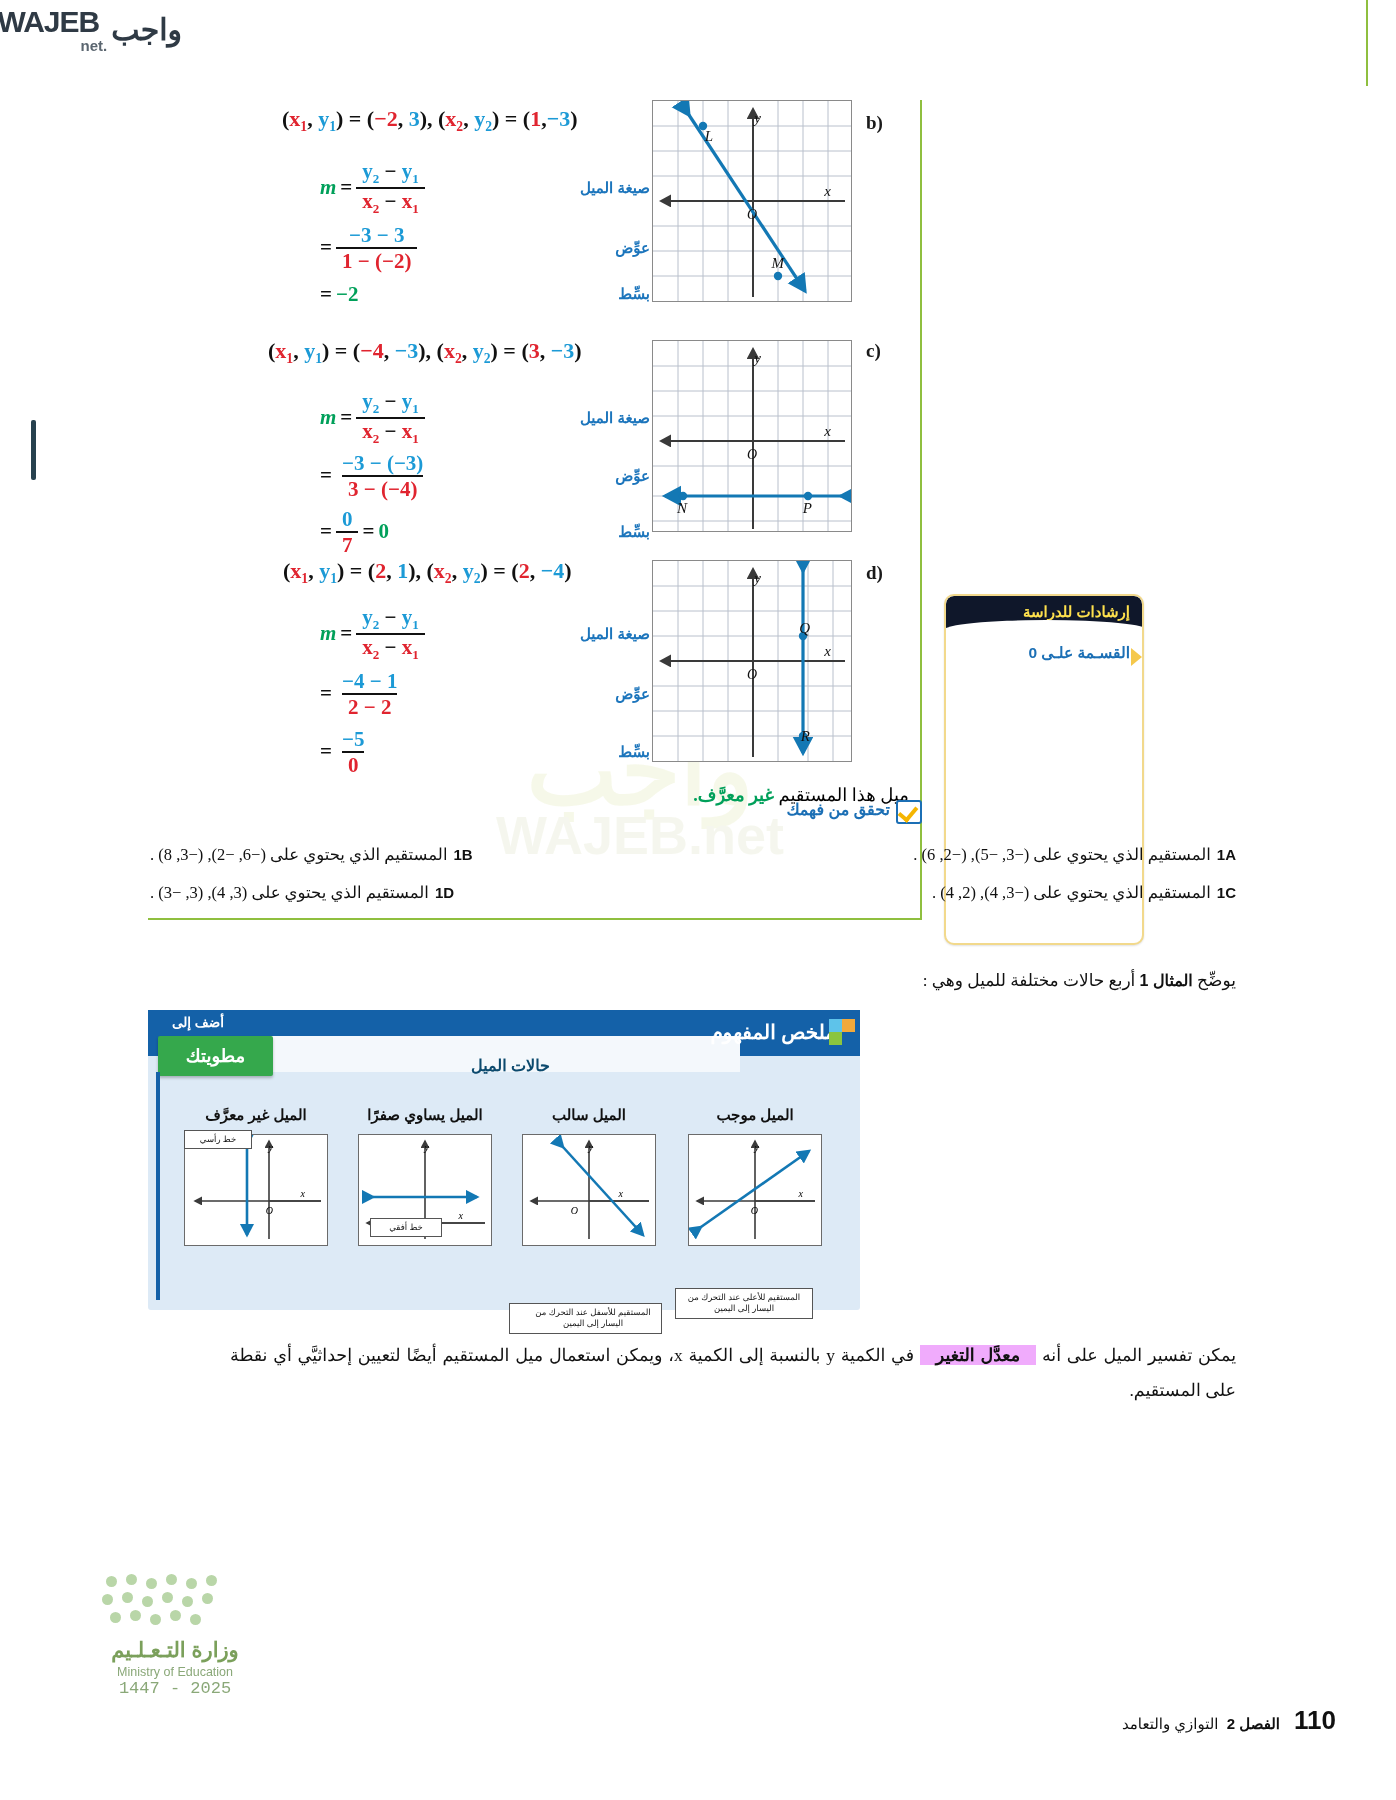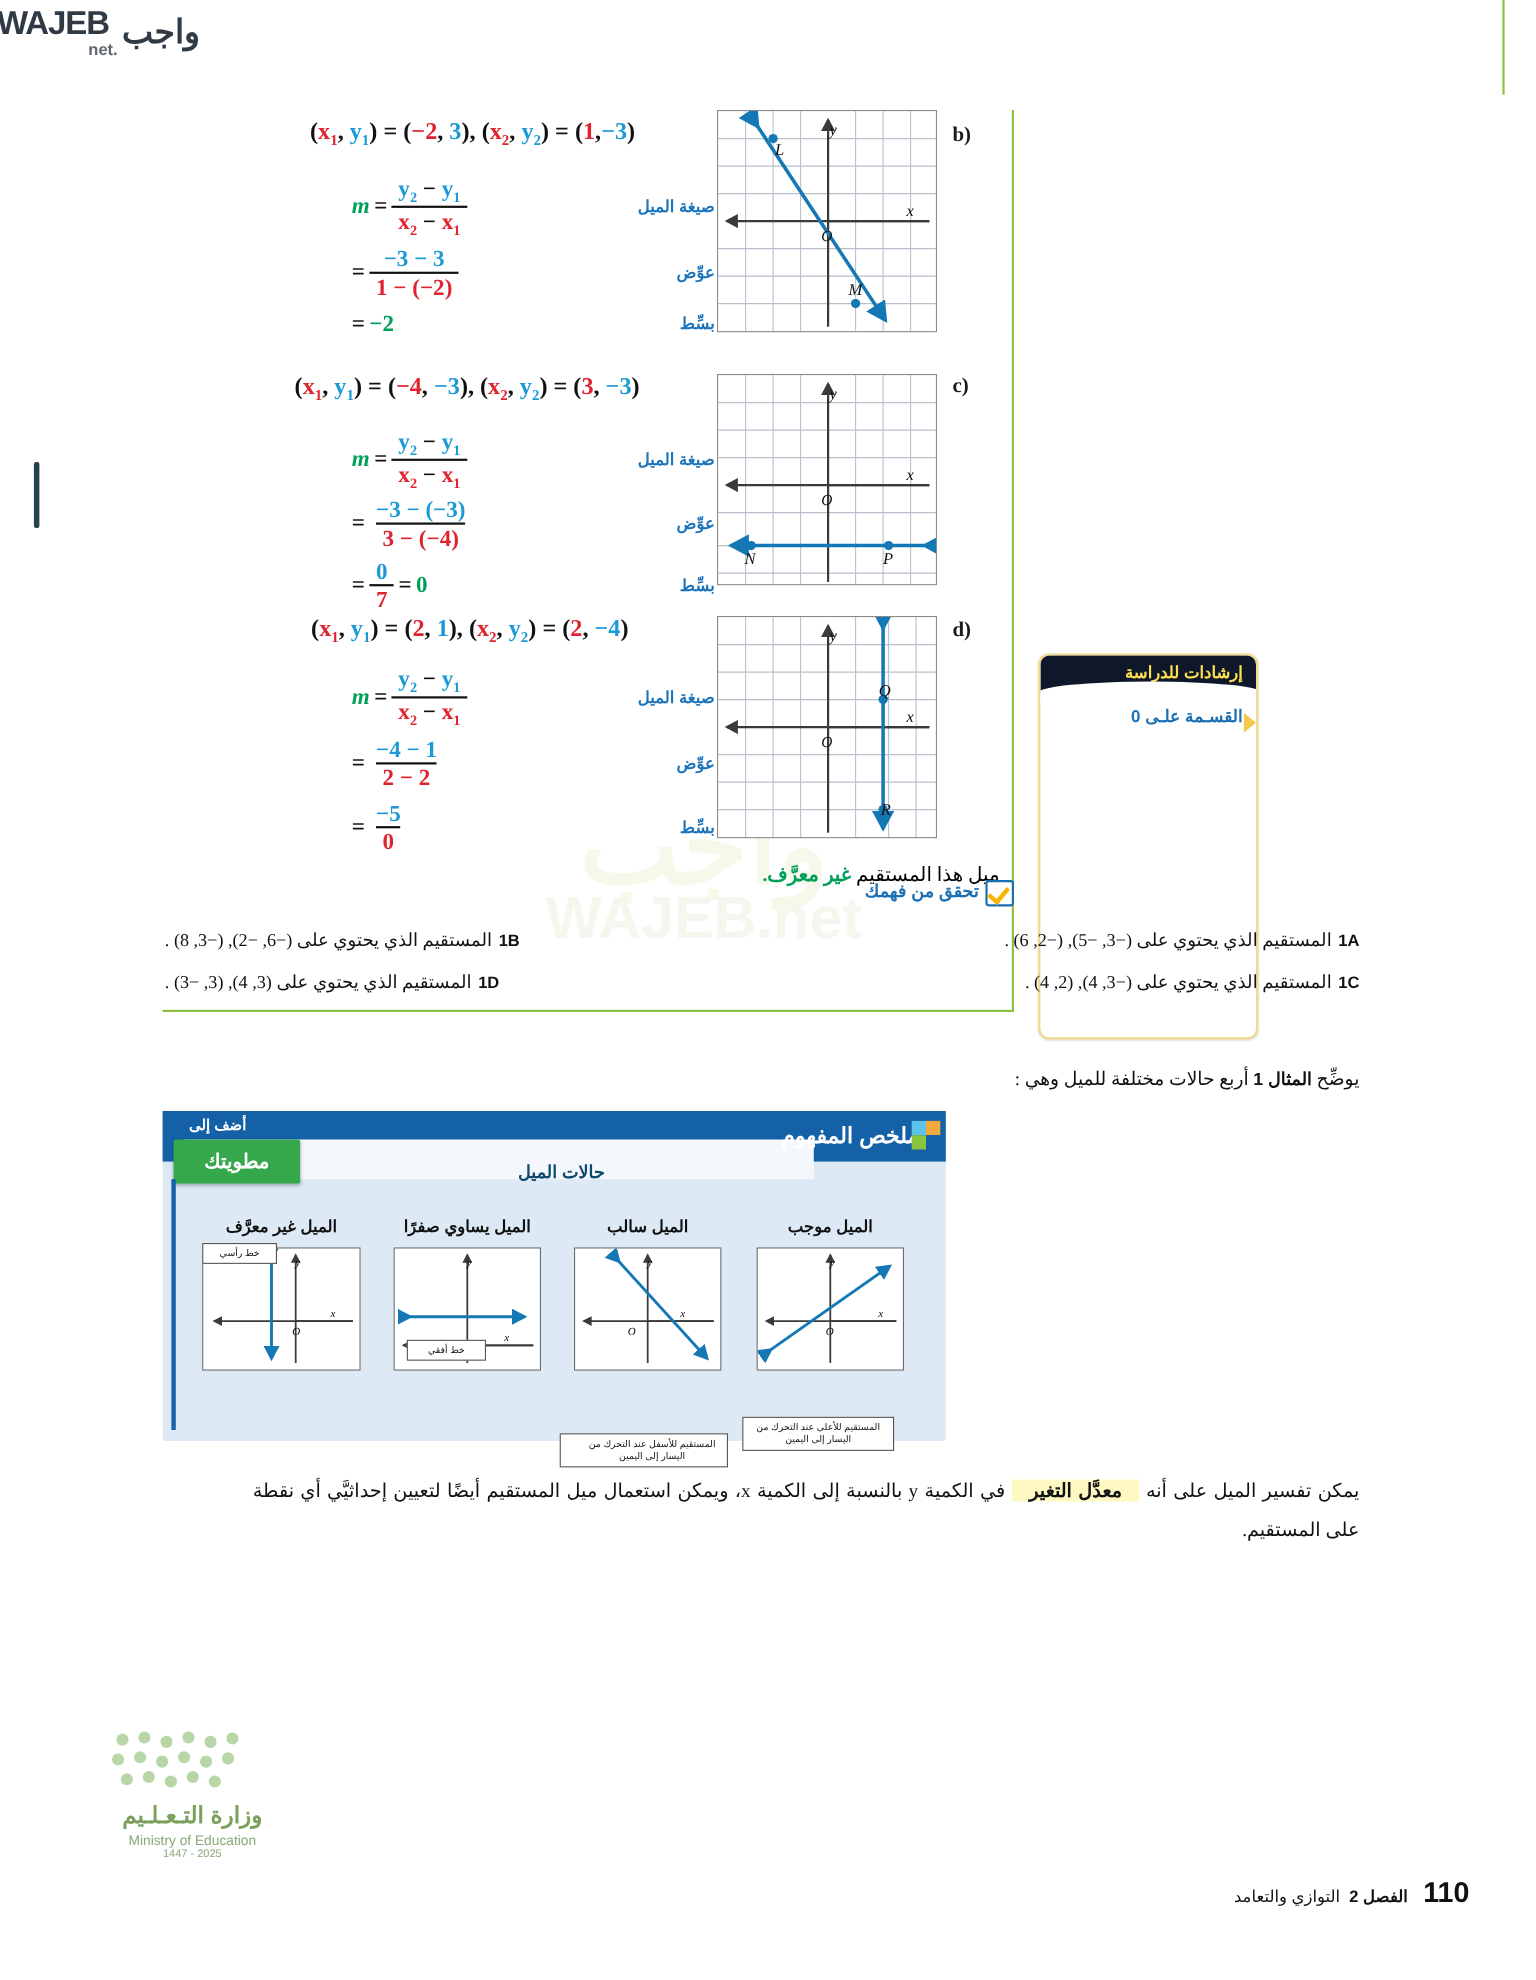--- a/index.html
+++ b/index.html
@@ -97,29 +97,29 @@
   .fold-green span{color:#ffffff;font-family:"Liberation Sans",sans-serif;font-weight:bold;font-size:18px;}
   .sum-left-bar{position:absolute;left:8px;top:62px;width:4px;bottom:10px;background:#1461a8;}
   .case-col{position:absolute;top:0;text-align:center;}
   .case-label{font-family:"Liberation Sans",sans-serif;font-size:15px;font-weight:bold;color:#111;margin-bottom:10px;}
   .case-plot{background:#ffffff;border:1px solid #6b6b6b;}
   .callout{position:absolute;background:#ffffff;border:1px solid #555;font-family:"Liberation Sans",sans-serif;
     font-size:8.5px;line-height:1.35;color:#111;text-align:center;padding:3px 4px;direction:rtl;}
 
   
   .bottom-par{position:absolute;direction:rtl;font-family:"Liberation Serif",serif;font-size:17.5px;color:#111;line-height:2.0;text-align:justify;}
-  .hl{background:#fef9c3;font-weight:bold;padding:0 16px;margin-top:20px;}
+  .hl{background:#f0abfc;font-weight:bold;padding:0 16px;margin-top:20px;}
 
   
   .moe{position:absolute;left:60px;top:1572px;width:230px;text-align:center;}
   .moe-dots{width:150px;height:60px;margin:0 auto 6px auto;position:relative;}
   .moe-dots i{position:absolute;width:11px;height:11px;border-radius:50%;background:#b9d6a8;display:block;}
   .moe-ar{font-family:"Liberation Sans",sans-serif;font-weight:bold;font-size:21px;color:#7ba05b;letter-spacing:3px;}
   .moe-en{font-family:"Liberation Sans",sans-serif;font-size:12.5px;color:#8aa878;margin-top:3px;}
-  .moe-yr{font-family:Liberation Sans, sans-serif;font-size:10px;color:#8aa878;}
+  .moe-yr{font-family:Liberation Mono, monospace;font-size:17px;color:#8aa878;}
   .footer-right{position:absolute;right:60px;top:1705px;display:flex;align-items:baseline;gap:14px;direction:rtl;}
   .page-num{font-family:"Liberation Sans",sans-serif;font-weight:bold;font-size:26px;color:#111;}
   .chap-txt{font-family:"Liberation Sans",sans-serif;font-size:15px;color:#111;}
   .chap-txt b{font-weight:bold;}
 </style>
 </head>
 <body>
 
 <div class="wajeb-logo">
   <div class="wajeb-book"></div>

